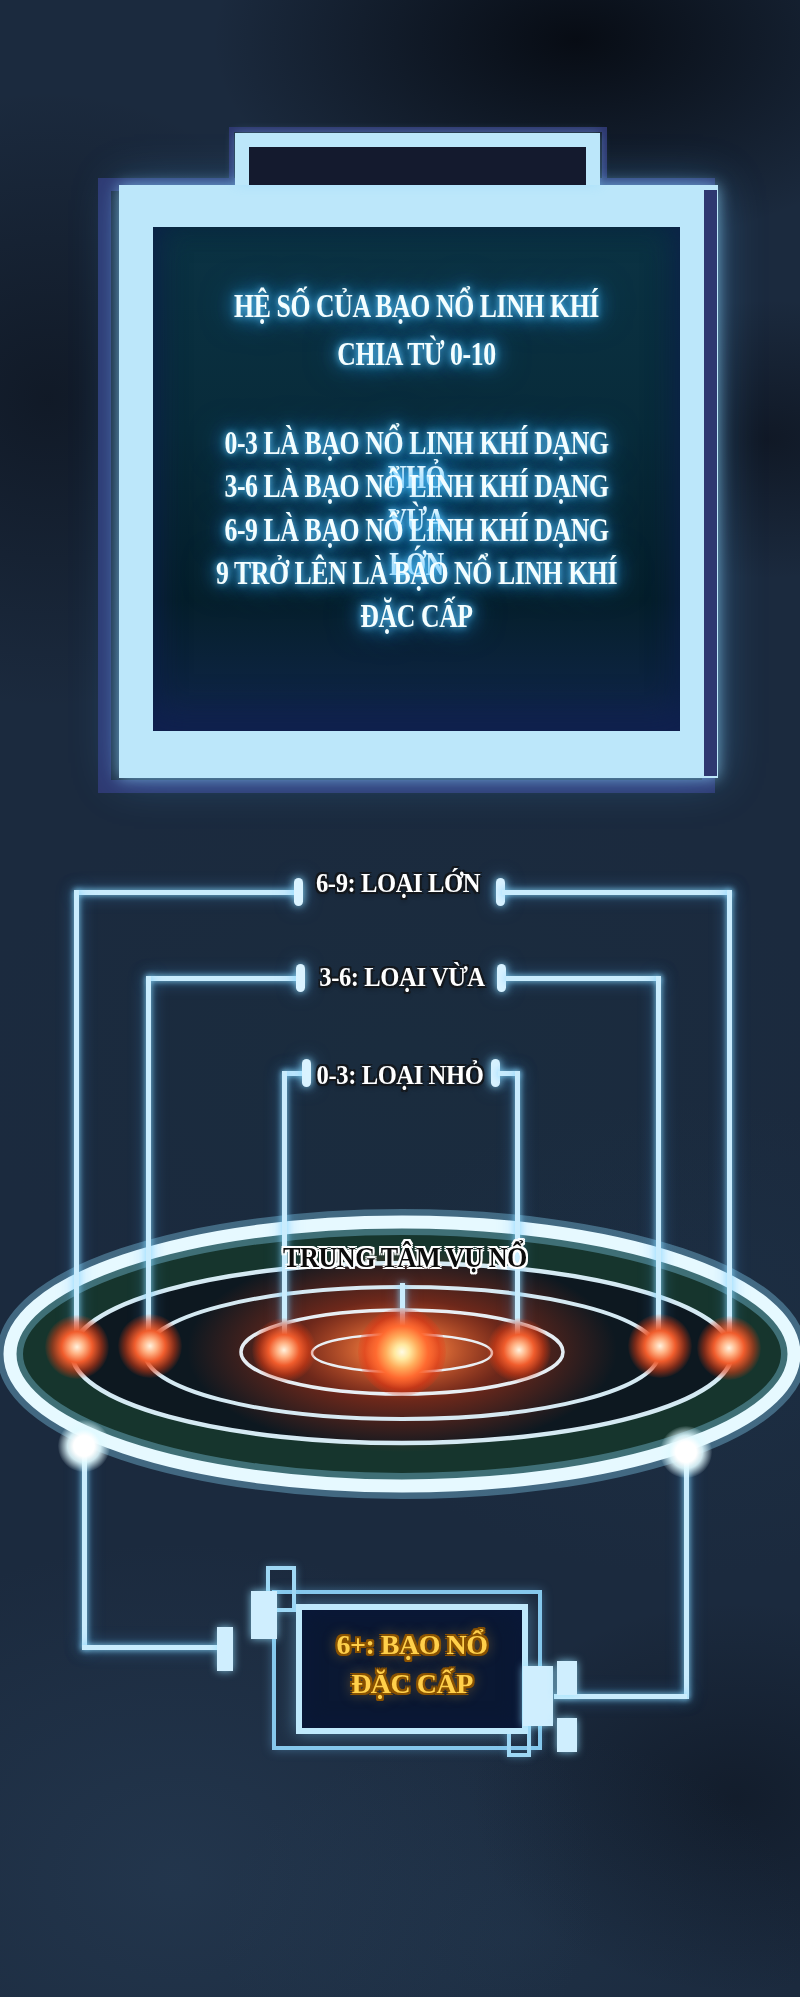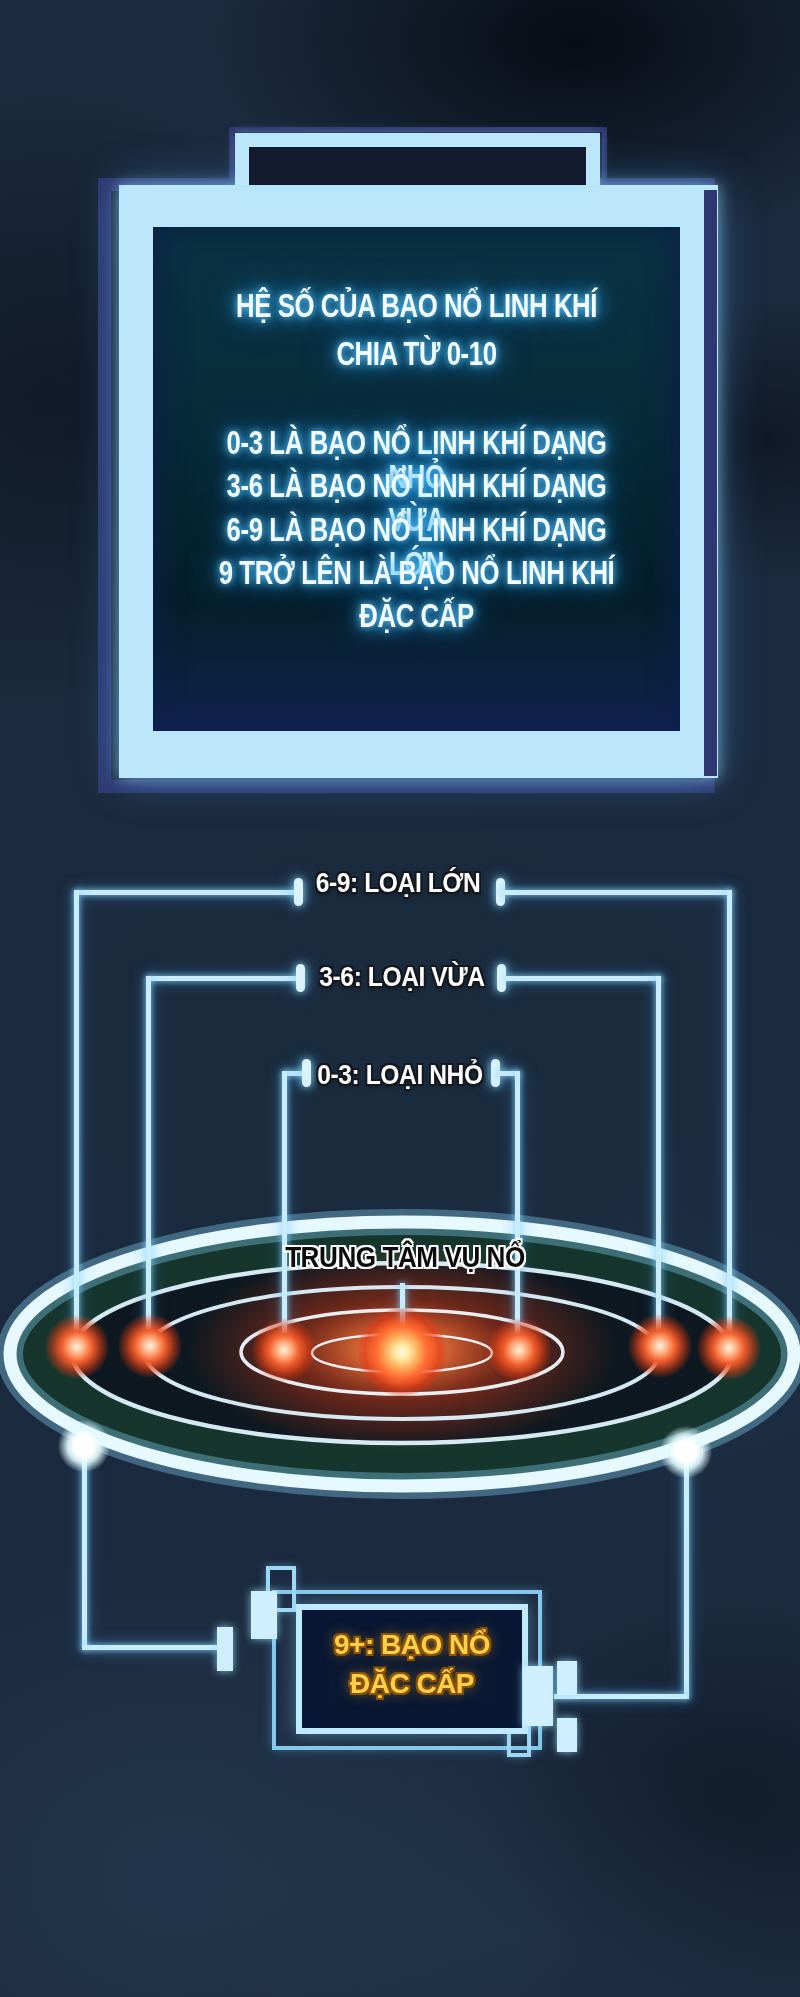--- a/index.html
+++ b/index.html
@@ -1,19 +1,19 @@
 <!DOCTYPE html>
 <html><head>
 <meta charset="utf-8">
 <style>
   html,body{margin:0;padding:0;background:#0d141f;}
   *{box-sizing:border-box;}
   #stage{
     position:relative;width:800px;height:1997px;overflow:hidden;
-    font-family:Liberation Sans, sans-serif;
+    font-family:Liberation Serif, serif;
     background-color:#1b2a3e;
     background-image:
       radial-gradient(ellipse 520px 300px at 72% 2%, rgba(4,7,13,.85), transparent 70%),
       radial-gradient(ellipse 420px 430px at 6% 20%, rgba(8,12,20,.55), transparent 72%),
       radial-gradient(ellipse 300px 200px at 96% 22%, rgba(9,13,22,.6), transparent 70%),
       radial-gradient(ellipse 620px 420px at 50% 53%, rgba(24,48,62,.35), transparent 70%),
       radial-gradient(ellipse 500px 340px at 86% 67%, rgba(32,60,82,.25), transparent 70%),
       radial-gradient(ellipse 600px 480px at 22% 94%, rgba(64,100,134,.20), transparent 70%),
       radial-gradient(ellipse 420px 300px at 64% 97%, rgba(46,78,106,.16), transparent 70%),
       radial-gradient(ellipse 380px 280px at 92% 90%, rgba(10,16,26,.5), transparent 70%);
@@ -158,20 +158,20 @@
   <div class="vline" style="left:82px;top:1450px;height:199px"></div>
   <div class="hline" style="left:82px;top:1645px;width:136px"></div>
   <div class="vline" style="left:684px;top:1456px;height:243px"></div>
   <div class="hline" style="left:554px;top:1694px;width:133px"></div>
 
   <div class="deco-fill" style="left:217px;top:1627px;width:16px;height:44px"></div>
   <div class="box-outer"></div>
   <div class="deco-outline" style="left:266px;top:1566px;width:30px;height:46px"></div>
   <div class="deco-fill" style="left:251px;top:1591px;width:26px;height:48px"></div>
   <div class="box-inner"></div>
-  <div class="gold" style="top:1630px">9+: BẠO NỔ</div>
+  <div class="gold" style="top:1630px">6+: BẠO NỔ</div>
   <div class="gold" style="top:1669px">ĐẶC CẤP</div>
   <div class="deco-fill" style="left:523px;top:1666px;width:30px;height:60px"></div>
   <div class="deco-outline" style="left:507px;top:1703px;width:24px;height:54px"></div>
   <div class="deco-fill" style="left:557px;top:1661px;width:20px;height:34px"></div>
   <div class="deco-fill" style="left:557px;top:1718px;width:20px;height:34px"></div>
 
 </div>
 
 </body></html>

